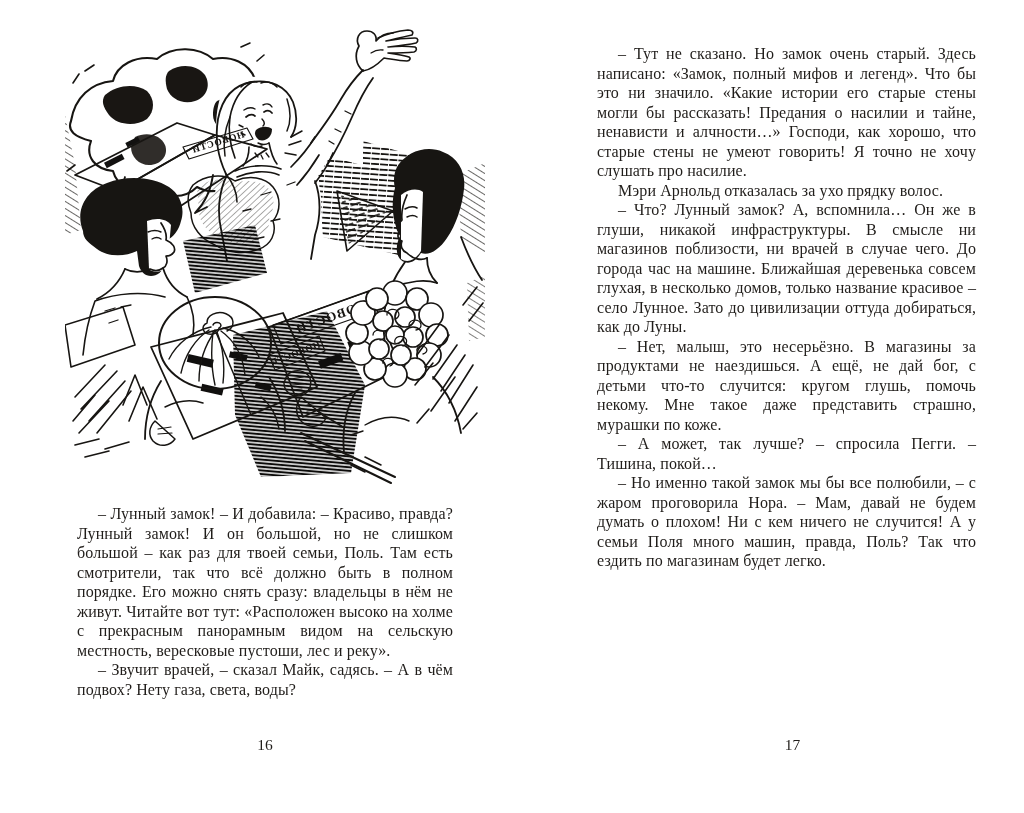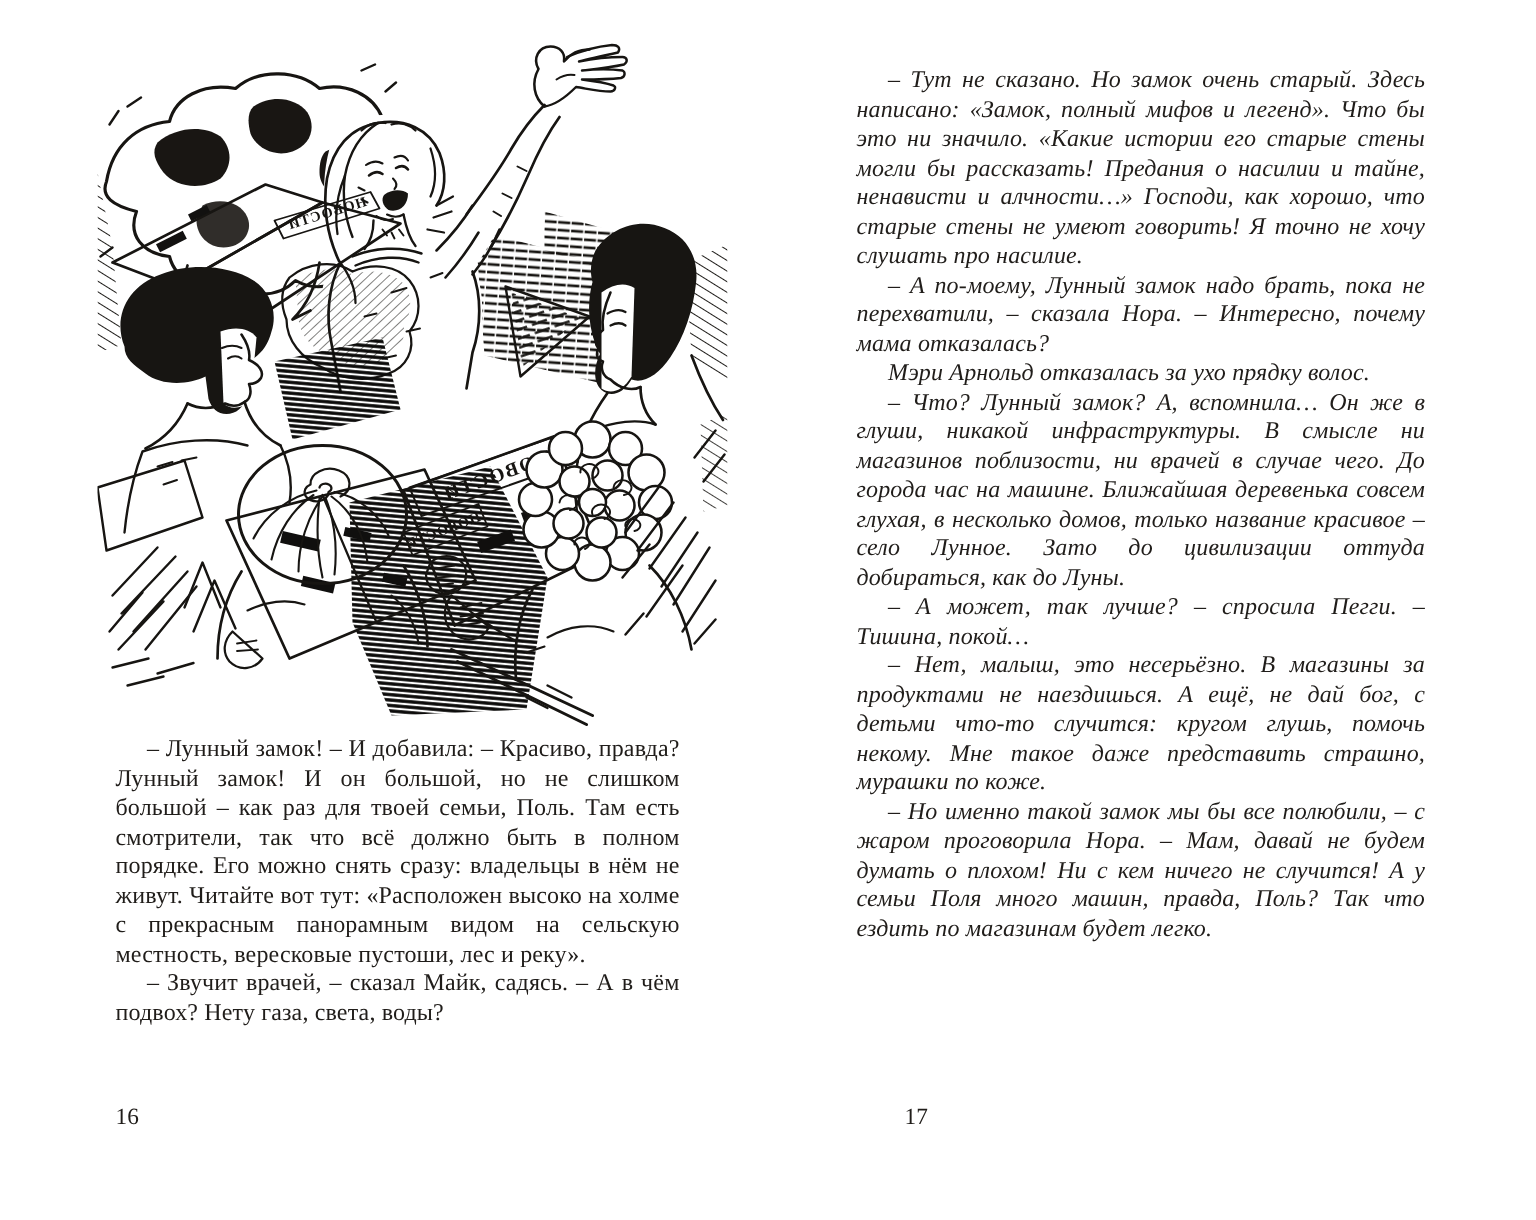--- a/index.html
+++ b/index.html
@@ -1,25 +1,25 @@
 <!DOCTYPE html>
 <html lang="ru"><head>
 <meta charset="utf-8">
 <style>
   html,body{margin:0;padding:0;background:#ffffff;}
   .spread{position:relative;width:1024px;height:813px;background:#ffffff;overflow:hidden;
           font-family:"Liberation Serif", serif;color:#201d1a;}
   .page-left{position:absolute;left:77px;top:25px;width:376px;}
-  .page-right{position:absolute;left:571px;top:44px;width:379px;font-style:italic;}
+  .page-right{position:absolute;left:597px;top:44px;width:379px;}
   .figure{margin-left:-12px;width:420px;height:465px;}
   .figure svg{display:block;}
-  .left-text{}
+  .left-text{margin-top:14px;}
   .bodytext p{margin:0;text-indent:21px;text-align:justify;
               font-size:16px;line-height:19.5px;letter-spacing:0.1px;}
-  .pagenum{position:absolute;top:736px;font-size:15.5px;text-align:left;}
+  .pagenum{position:absolute;top:736px;font-size:15.5px;text-align:center;}
   .pn-left{left:77px;width:376px;}
   .pn-right{left:603px;width:379px;}
   .ink{stroke:#171512;fill:none;stroke-linecap:round;stroke-linejoin:round;}
 </style>
 </head>
 <body>
 
 <div class="spread">
 
   <div class="page-left">
@@ -226,25 +226,24 @@
 
     <div class="bodytext left-text">
         <p>– Лунный замок! – И добавила: – Красиво, правда? Лунный замок! И он большой, но не слишком большой – как раз для твоей семьи, Поль. Там есть смотрители, так что всё должно быть в полном порядке. Его можно снять сразу: владельцы в нём не живут. Читайте вот тут: «Расположен высоко на холме с прекрасным панорамным видом на сельскую местность, вересковые пустоши, лес и реку».</p>
         <p>– Звучит врачей, – сказал Майк, садясь. – А в чём подвох? Нету газа, света, воды?</p>
       </div>
   </div>
 
   <div class="page-right">
     <div class="bodytext">
         <p>– Тут не сказано. Но замок очень старый. Здесь написано: «Замок, полный мифов и легенд». Что бы это ни значило. «Какие истории его старые стены могли бы рассказать! Предания о насилии и тайне, ненависти и алчности…» Господи, как хорошо, что старые стены не умеют говорить! Я точно не хочу слушать про насилие.</p>
-        <p>– А по-моему, Лунный замок надо брать, пока не перехватили, – сказала Нора. – Интересно, почему мама отказалась?</p>
         <p>Мэри Арнольд отказалась за ухо прядку волос.</p>
         <p>– Что? Лунный замок? А, вспомнила… Он же в глуши, никакой инфраструктуры. В смысле ни магазинов поблизости, ни врачей в случае чего. До города час на машине. Ближайшая деревенька совсем глухая, в несколько домов, только название красивое – село Лунное. Зато до цивилизации оттуда добираться, как до Луны.</p>
+        <p>– Нет, малыш, это несерьёзно. В магазины за продуктами не наездишься. А ещё, не дай бог, с детьми что-то случится: кругом глушь, помочь некому. Мне такое даже представить страшно, мурашки по коже.</p>
         <p>– А может, так лучше? – спросила Пегги. – Тишина, покой…</p>
-        <p>– Нет, малыш, это несерьёзно. В магазины за продуктами не наездишься. А ещё, не дай бог, с детьми что-то случится: кругом глушь, помочь некому. Мне такое даже представить страшно, мурашки по коже.</p>
         <p>– Но именно такой замок мы бы все полюбили, – с жаром проговорила Нора. – Мам, давай не будем думать о плохом! Ни с кем ничего не случится! А у семьи Поля много машин, правда, Поль? Так что ездить по магазинам будет легко.</p>
       </div>
   </div>
 
   <div class="pagenum pn-left">16</div>
   <div class="pagenum pn-right">17</div>
 
 </div>
 
 </body></html>

